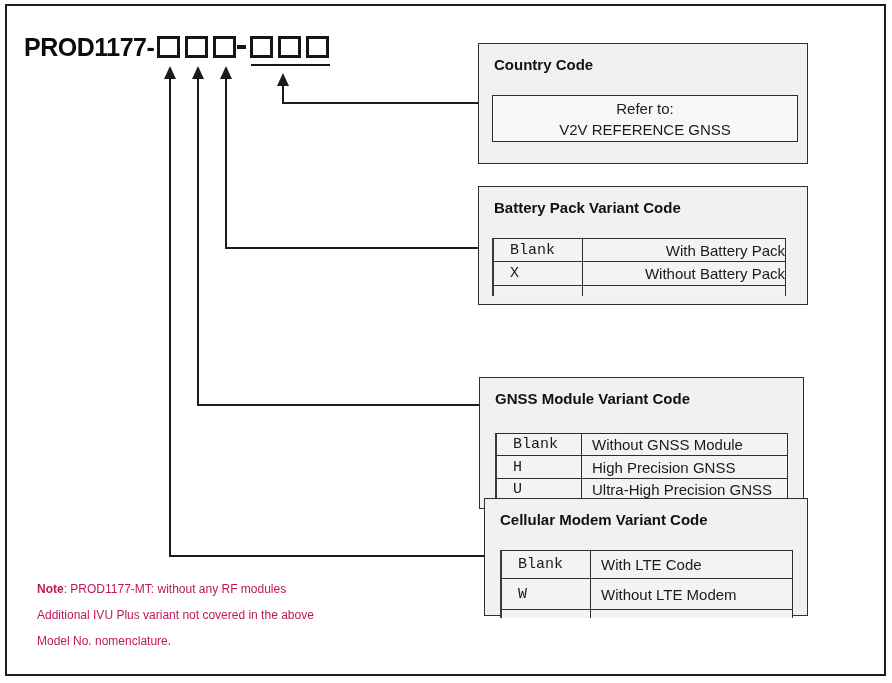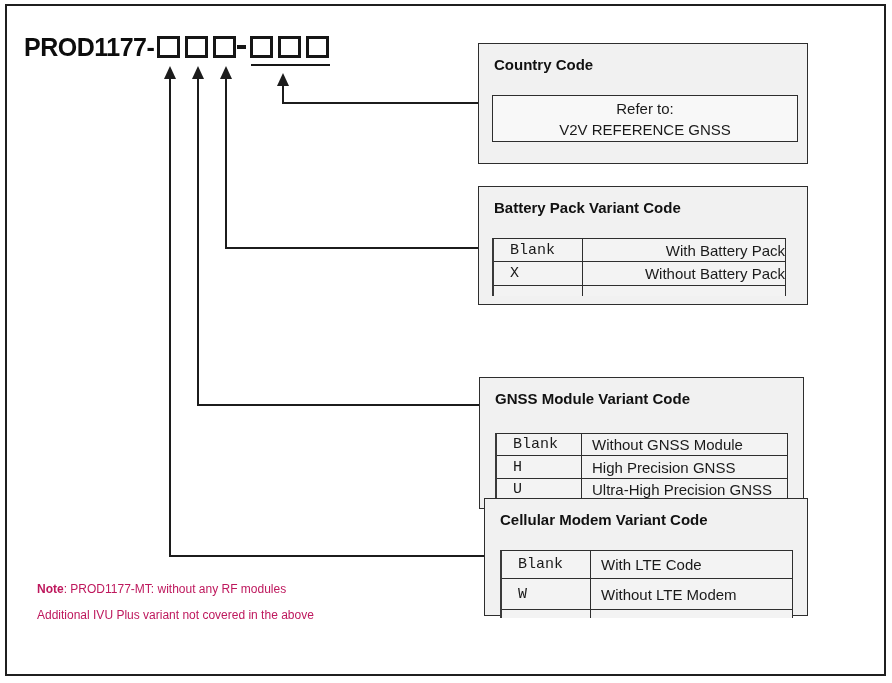--- a/index.html
+++ b/index.html
@@ -135,13 +135,14 @@
     <div class="vrow stub" style="height:8px;">
       <div class="c1" style="width:89px;"></div>
       <div class="c2"></div>
     </div>
   </div>
 </div>
 
 <div class="abs note-block">
   <div><b>Note</b><span>: PROD1177-MT: without any RF modules</span></div>
   <div>Additional IVU Plus variant not covered in the above</div>
+  <div>Model No. nomenclature.</div>
 </div>
 
 </body></html>

